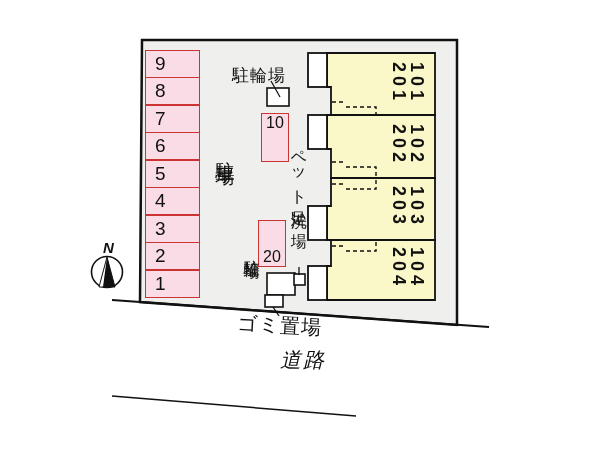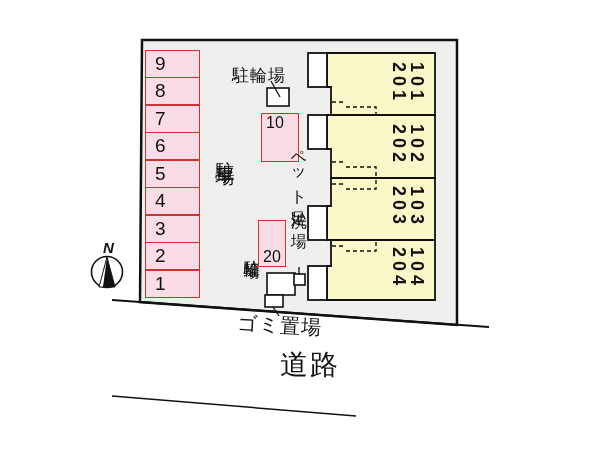--- a/index.html
+++ b/index.html
@@ -21,21 +21,21 @@
   }
   .vtext{
     writing-mode:vertical-rl;text-orientation:upright;
     white-space:nowrap;line-height:1.05;
   }
   .label-chushajo{left:215px;top:146px;font-size:19px;letter-spacing:3px;}
   .label-petwash{left:290px;top:139px;font-size:16px;letter-spacing:1.5px;}
   .label-bike-v{left:243px;top:247px;font-size:16px;letter-spacing:2px;}
   .label-bike-h{left:232px;top:64px;font-size:17px;letter-spacing:1px;white-space:nowrap;}
   .label-gomi{left:238px;top:310px;font-size:20px;letter-spacing:1px;transform:rotate(3deg);transform-origin:left top;white-space:nowrap;}
-  .label-road{left:280px;top:346px;font-size:28px;letter-spacing:2px;white-space:nowrap;}
+  .label-road{left:280px;top:346px;font-size:21px;letter-spacing:2px;white-space:nowrap;font-style:italic;}
   .label-north{left:103px;top:239px;font-size:15px;font-style:italic;font-weight:bold;}
   .unit-label{
     position:absolute;left:382px;width:52px;text-align:center;
     transform:rotate(90deg);font-size:18px;font-weight:600;
     line-height:18px;letter-spacing:4px;
   }
   .unit-label span{display:block;}
 </style>
 </head>
 <body>
@@ -99,21 +99,21 @@
   <div class="pspace" style="top:50px">9</div>
   <div class="pspace" style="top:77px">8</div>
   <div class="pspace" style="top:105px">7</div>
   <div class="pspace" style="top:132px">6</div>
   <div class="pspace" style="top:160px">5</div>
   <div class="pspace" style="top:187px">4</div>
   <div class="pspace" style="top:215px">3</div>
   <div class="pspace" style="top:242px">2</div>
   <div class="pspace" style="top:270px">1</div>
 
-  <div class="pbox" style="left:261px;top:113px;width:38px;height:49px;">10</div>
+  <div class="pbox" style="left:261px;top:113px;width:28px;height:49px;">10</div>
   <div class="pbox" style="left:258px;top:220px;width:28px;height:47px;display:flex;align-items:flex-end;">20</div>
 
   <div class="abs vtext label-chushajo">駐車場</div>
   <div class="abs vtext label-petwash">ペット足洗い場</div>
   <div class="abs vtext label-bike-v">駐輪場</div>
   <div class="abs label-bike-h">駐輪場</div>
   <div class="abs label-gomi">ゴミ置場</div>
   <div class="abs label-road">道路</div>
 
   <div class="unit-label" style="top:65px">

